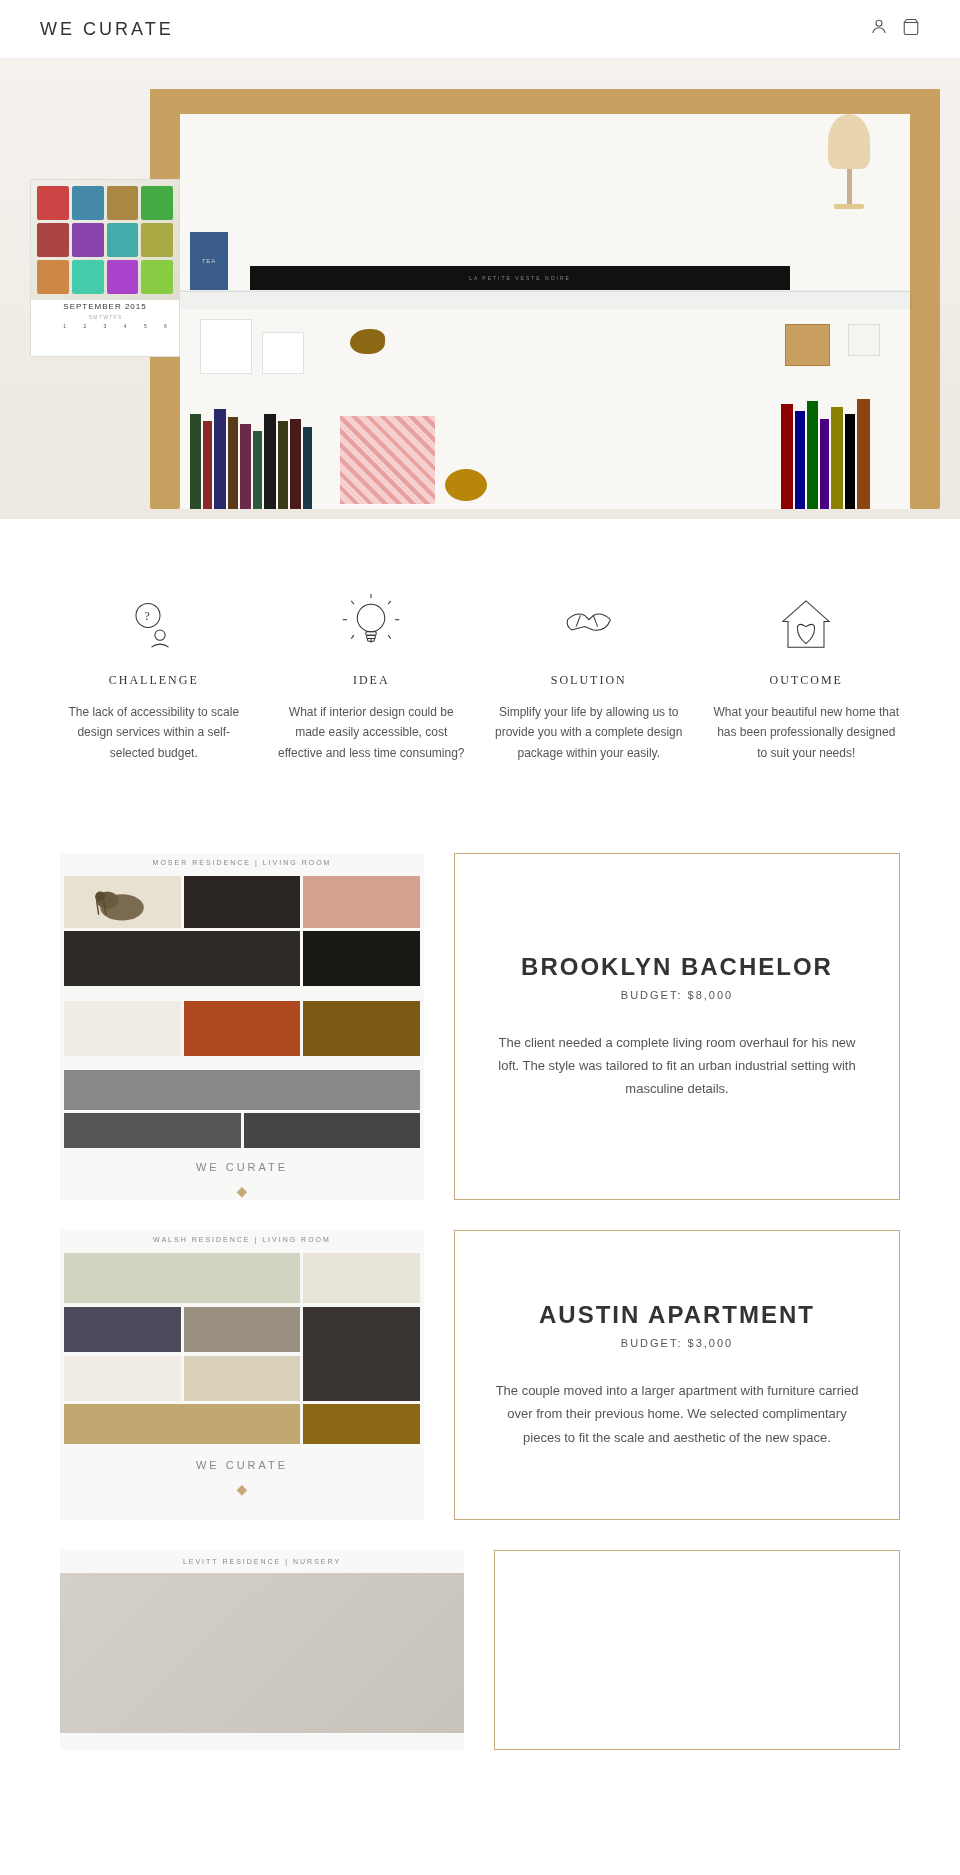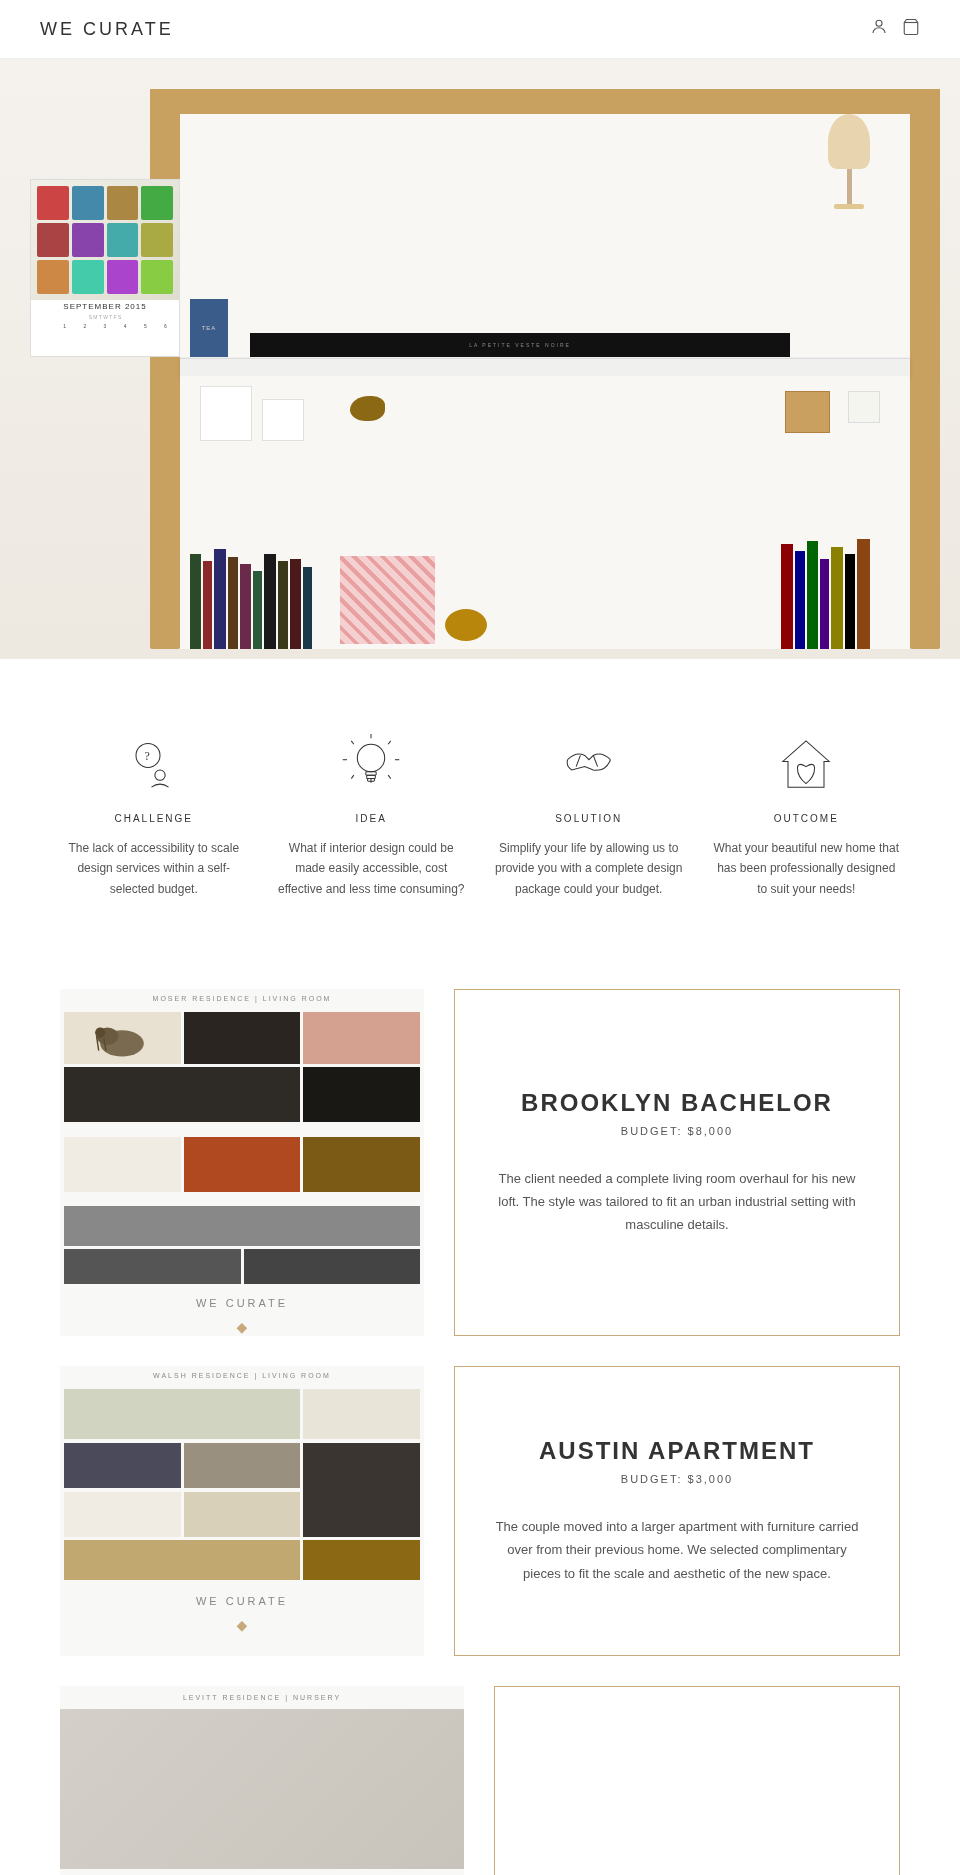--- a/index.html
+++ b/index.html
@@ -39,21 +39,21 @@
       border: none;
       cursor: pointer;
       font-size: 16px;
       color: #555;
     }
 
     
     .hero {
       position: relative;
       width: 100%;
-      height: 600px;
+      height: 460px;
       background: #f5f3ef;
       overflow: hidden;
       display: flex;
       align-items: center;
       justify-content: center;
     }
     
     .hero-text-overlay {
       position: absolute;
       left: 50px;
@@ -159,24 +159,24 @@
       align-items: center;
       justify-content: center;
     }
     .step-icon svg {
       width: 60px; height: 60px;
       stroke: #333;
       fill: none;
       stroke-width: 1.2;
     }
     .step-label {
-      font-size: 10px;
+      font-size: 12px;
       letter-spacing: 2px;
       color: #333;
-      font-family: Liberation Sans, sans-serif;
+      font-family: Liberation Serif, serif;
       text-transform: uppercase;
     }
     .step-desc {
       font-size: 12px;
       color: #555;
       line-height: 1.7;
       font-family: 'Arial', sans-serif;
       text-align: center;
     }
 
@@ -516,21 +516,21 @@
       <div class="step-icon">
         <svg viewBox="0 0 70 70">
 
           <path d="M10 30 Q20 20 30 25 L35 30 L40 25 Q50 20 60 30"></path>
           <path d="M10 30 Q8 38 15 42 L30 38 L40 42 Q55 44 60 30"></path>
           <path d="M25 25 L20 38"></path>
           <path d="M40 25 L45 38"></path>
         </svg>
       </div>
       <div class="step-label">SOLUTION</div>
-      <div class="step-desc">Simplify your life by allowing us to provide you with a complete design package could your budget.</div>
+      <div class="step-desc">Simplify your life by allowing us to provide you with a complete design package within your easily.</div>
     </div>
 
     <div class="step-item">
       <div class="step-icon">
         <svg viewBox="0 0 70 70">
 
           <polygon points="35,8 8,32 14,32 14,62 56,62 56,32 62,32"></polygon>
           <path d="M25 40 Q25 32 35 38 Q45 32 45 40 Q45 50 35 58 Q25 50 25 40Z"></path>
         </svg>
       </div>

